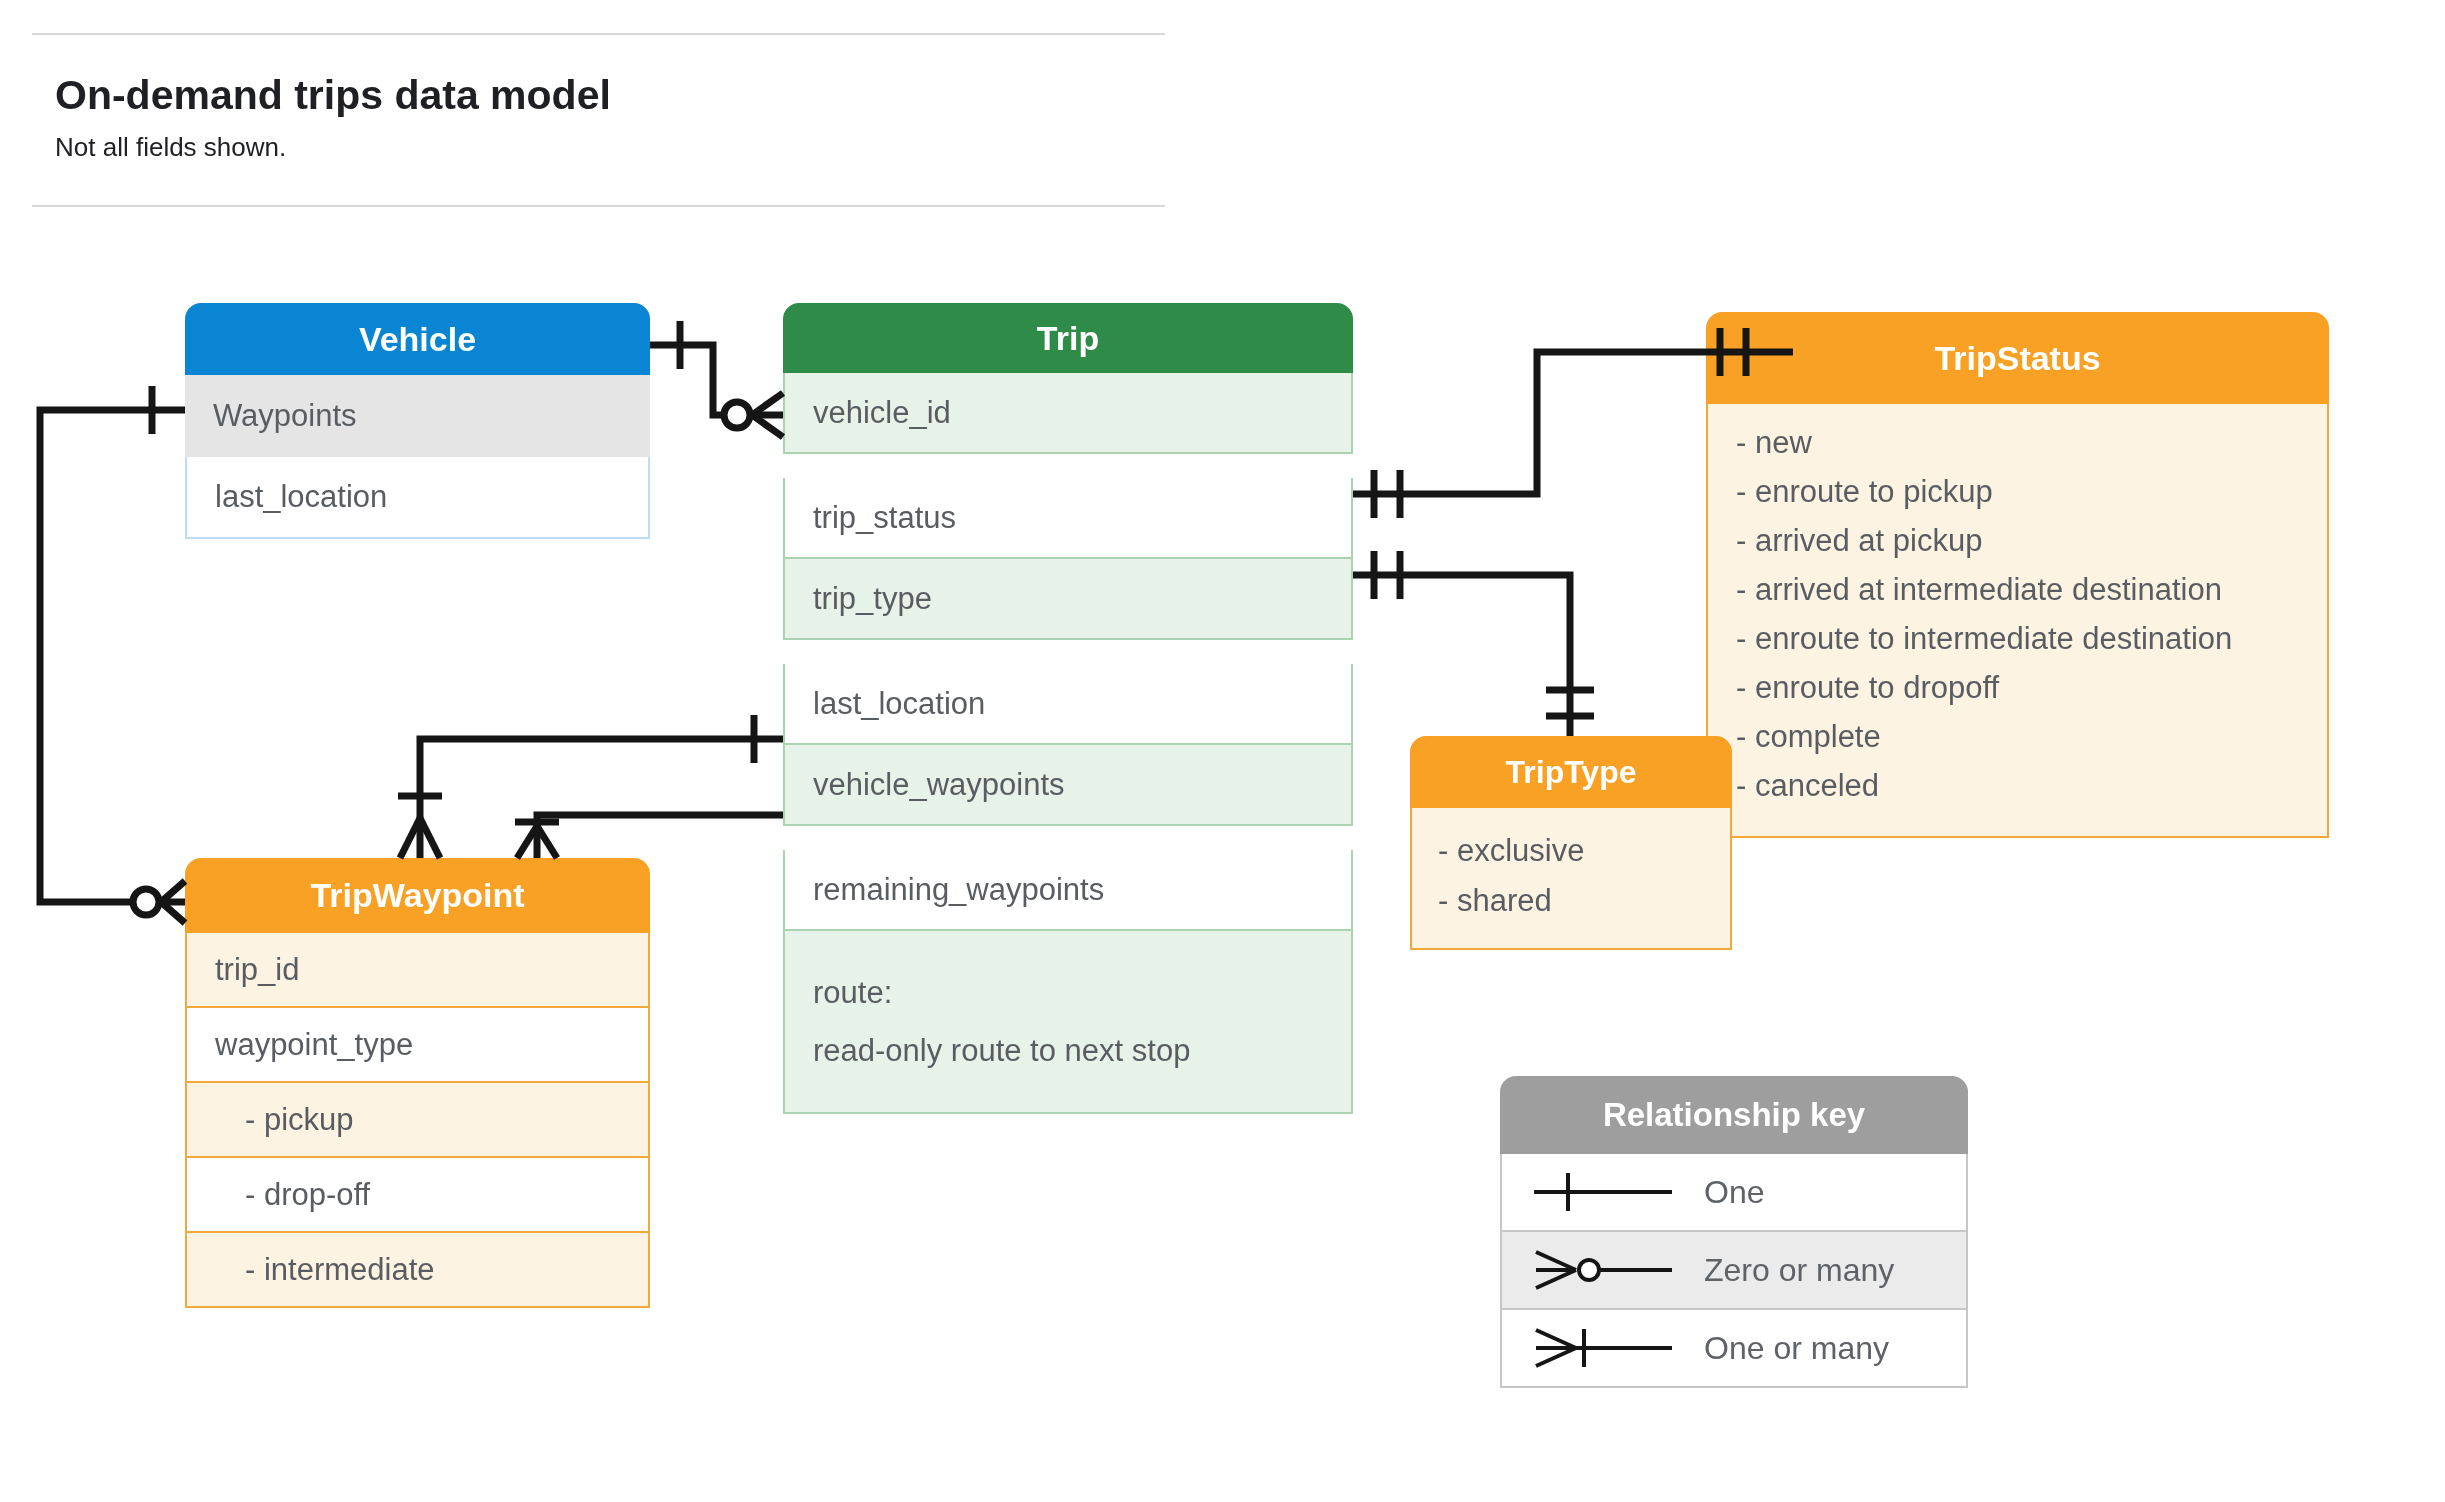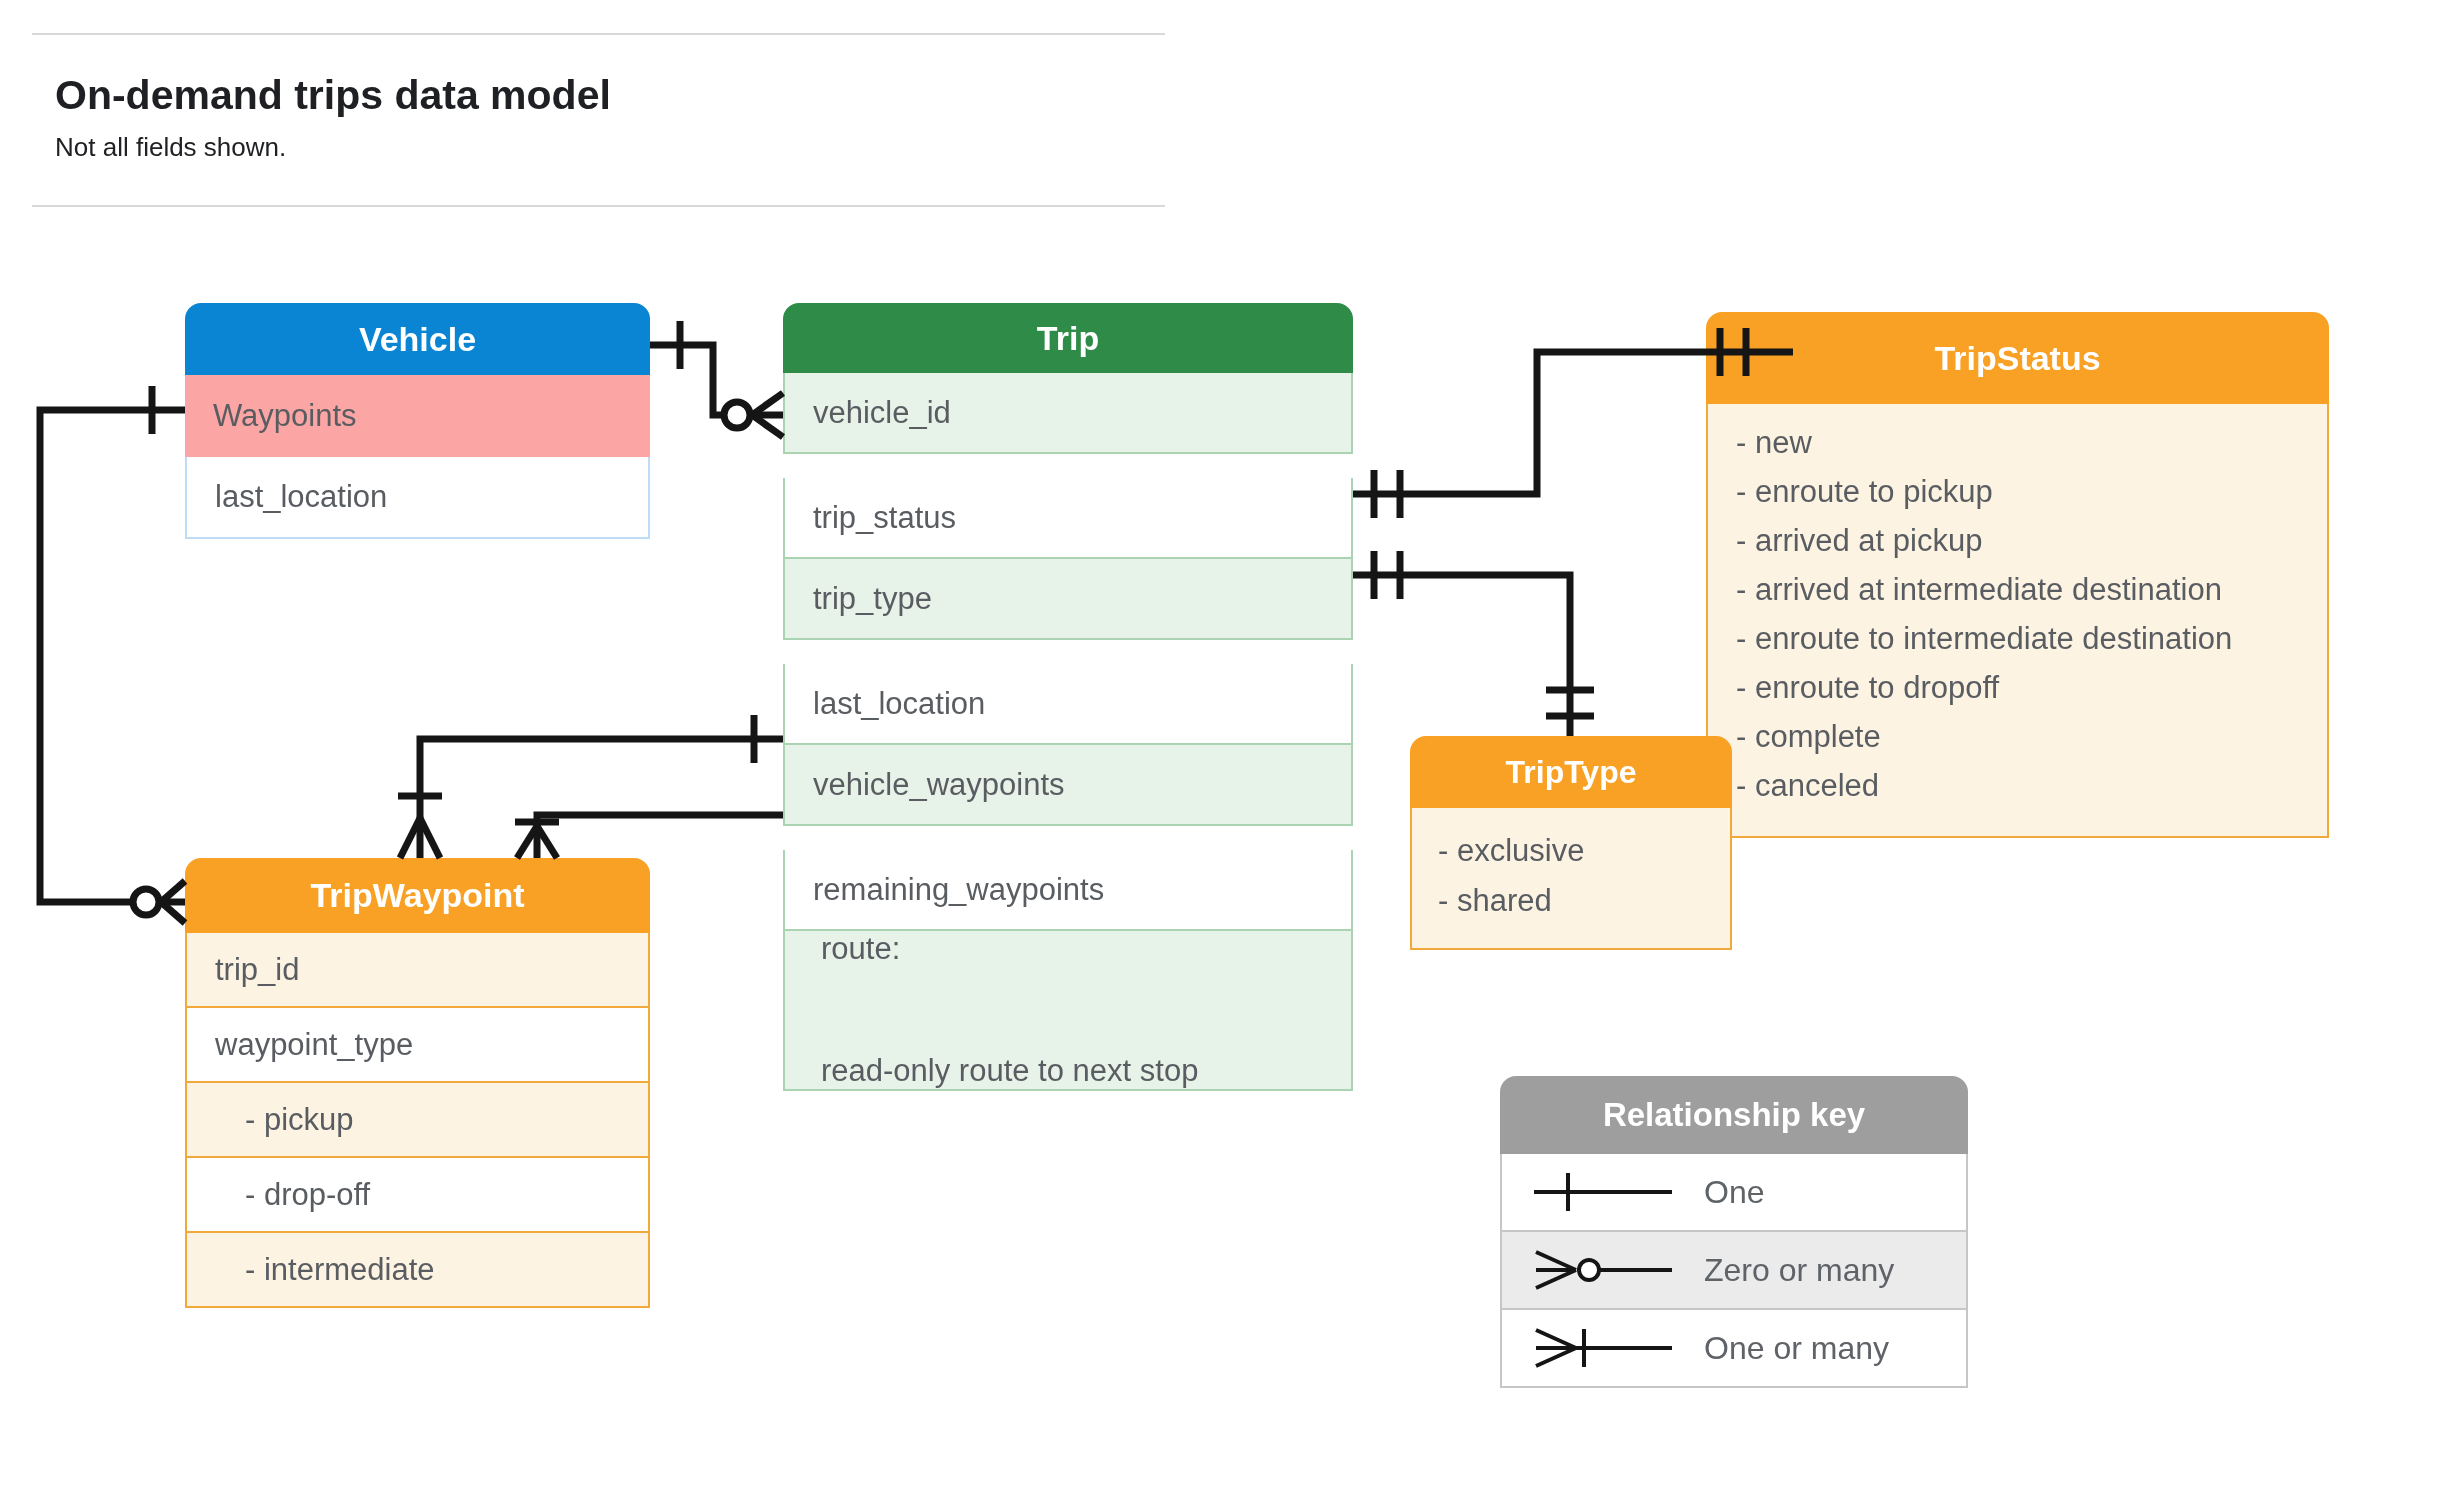--- a/index.html
+++ b/index.html
@@ -16,30 +16,30 @@
   .entity .hdr{box-sizing:border-box;width:100%;display:flex;align-items:center;justify-content:center;
     border-radius:16px 16px 0 0;color:#ffffff;font-weight:bold;font-size:34px;}
   .entity .row{box-sizing:border-box;width:100%;display:flex;align-items:center;
     padding-left:28px;font-size:31px;color:#595d61;}
   .row.indent{padding-left:58px;}
 
   
   .vehicle{left:185px;top:303px;width:465px;}
   .vehicle .hdr{height:72px;background:#0a85d4;}
   .vehicle .row{height:82px;}
-  .vehicle .row.hl{background:#fca5a5;}
+  .vehicle .row.hl{background:#e5e5e5;}
   .vehicle .row.plain{background:#ffffff;border:2px solid #bcdcf7;border-top:none;}
 
   
   .trip{left:783px;top:303px;width:570px;}
   .trip .hdr{height:70px;background:#2e8b48;}
   .trip .row{height:81px;border:2px solid #a9d3b1;border-top:none;}
   .trip .row.g{background:#e7f2e9;}
   .trip .row.w{background:#ffffff;margin-top:24px;}
-  .trip .row.route{height:160px;flex-direction:column;align-items:flex-start;justify-content:space-between;gap:22px;padding-left:36px;}
+  .trip .row.route{height:183px;flex-direction:column;align-items:flex-start;justify-content:center;gap:22px;padding-left:28px;}
 
   
   .o-hdr{background:#f9a125;}
   .tripstatus{left:1706px;top:312px;width:623px;}
   .tripstatus .hdr{height:92px;}
   .tripstatus .body{box-sizing:border-box;background:#fcf3e3;border:2px solid #f2a93c;border-top:none;
     padding:14px 0 26px 28px;}
   .tripstatus .item{font-size:31px;color:#595d61;line-height:49px;white-space:nowrap;}
 
   .triptype{left:1410px;top:736px;width:322px;}

